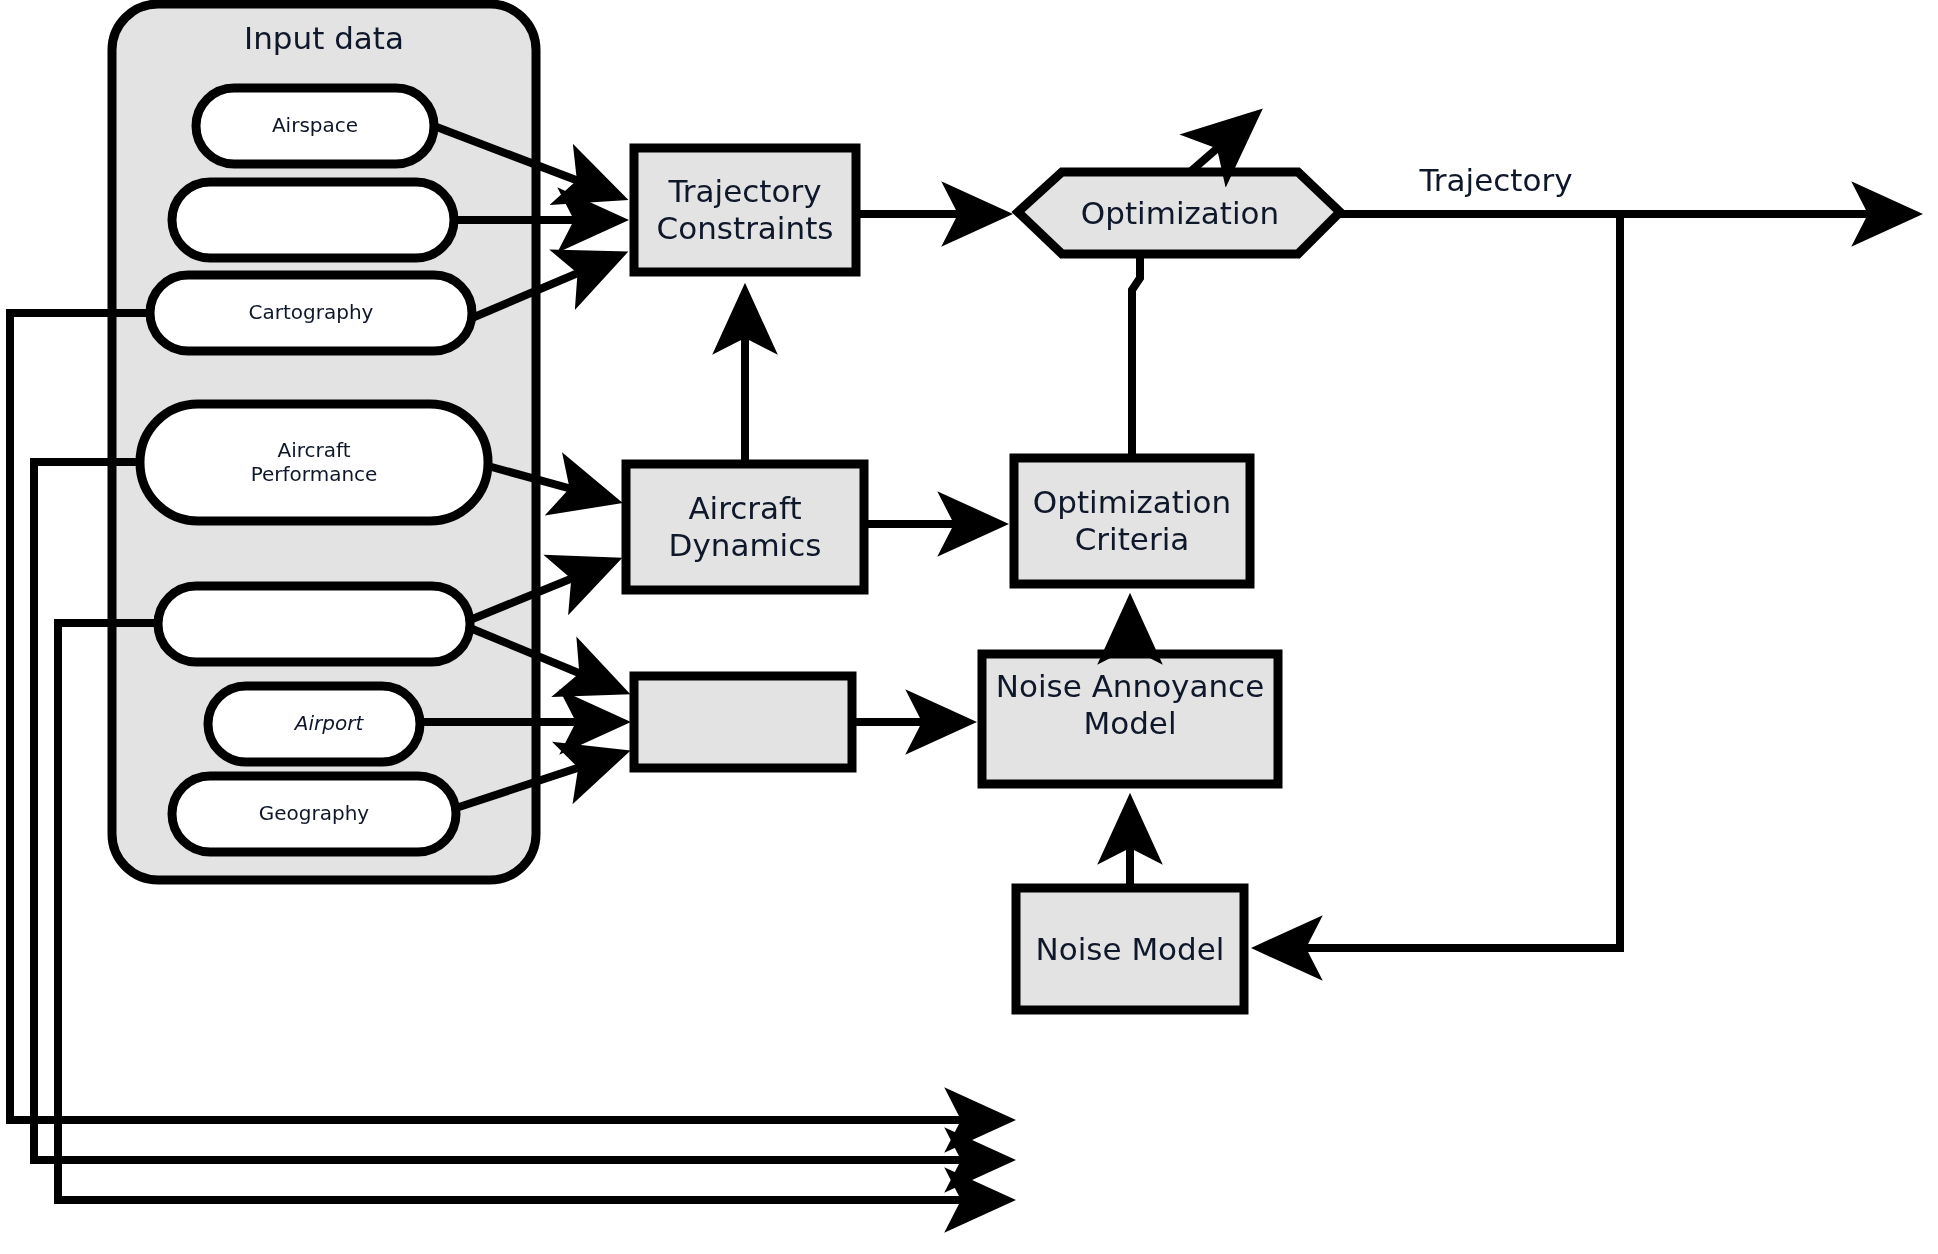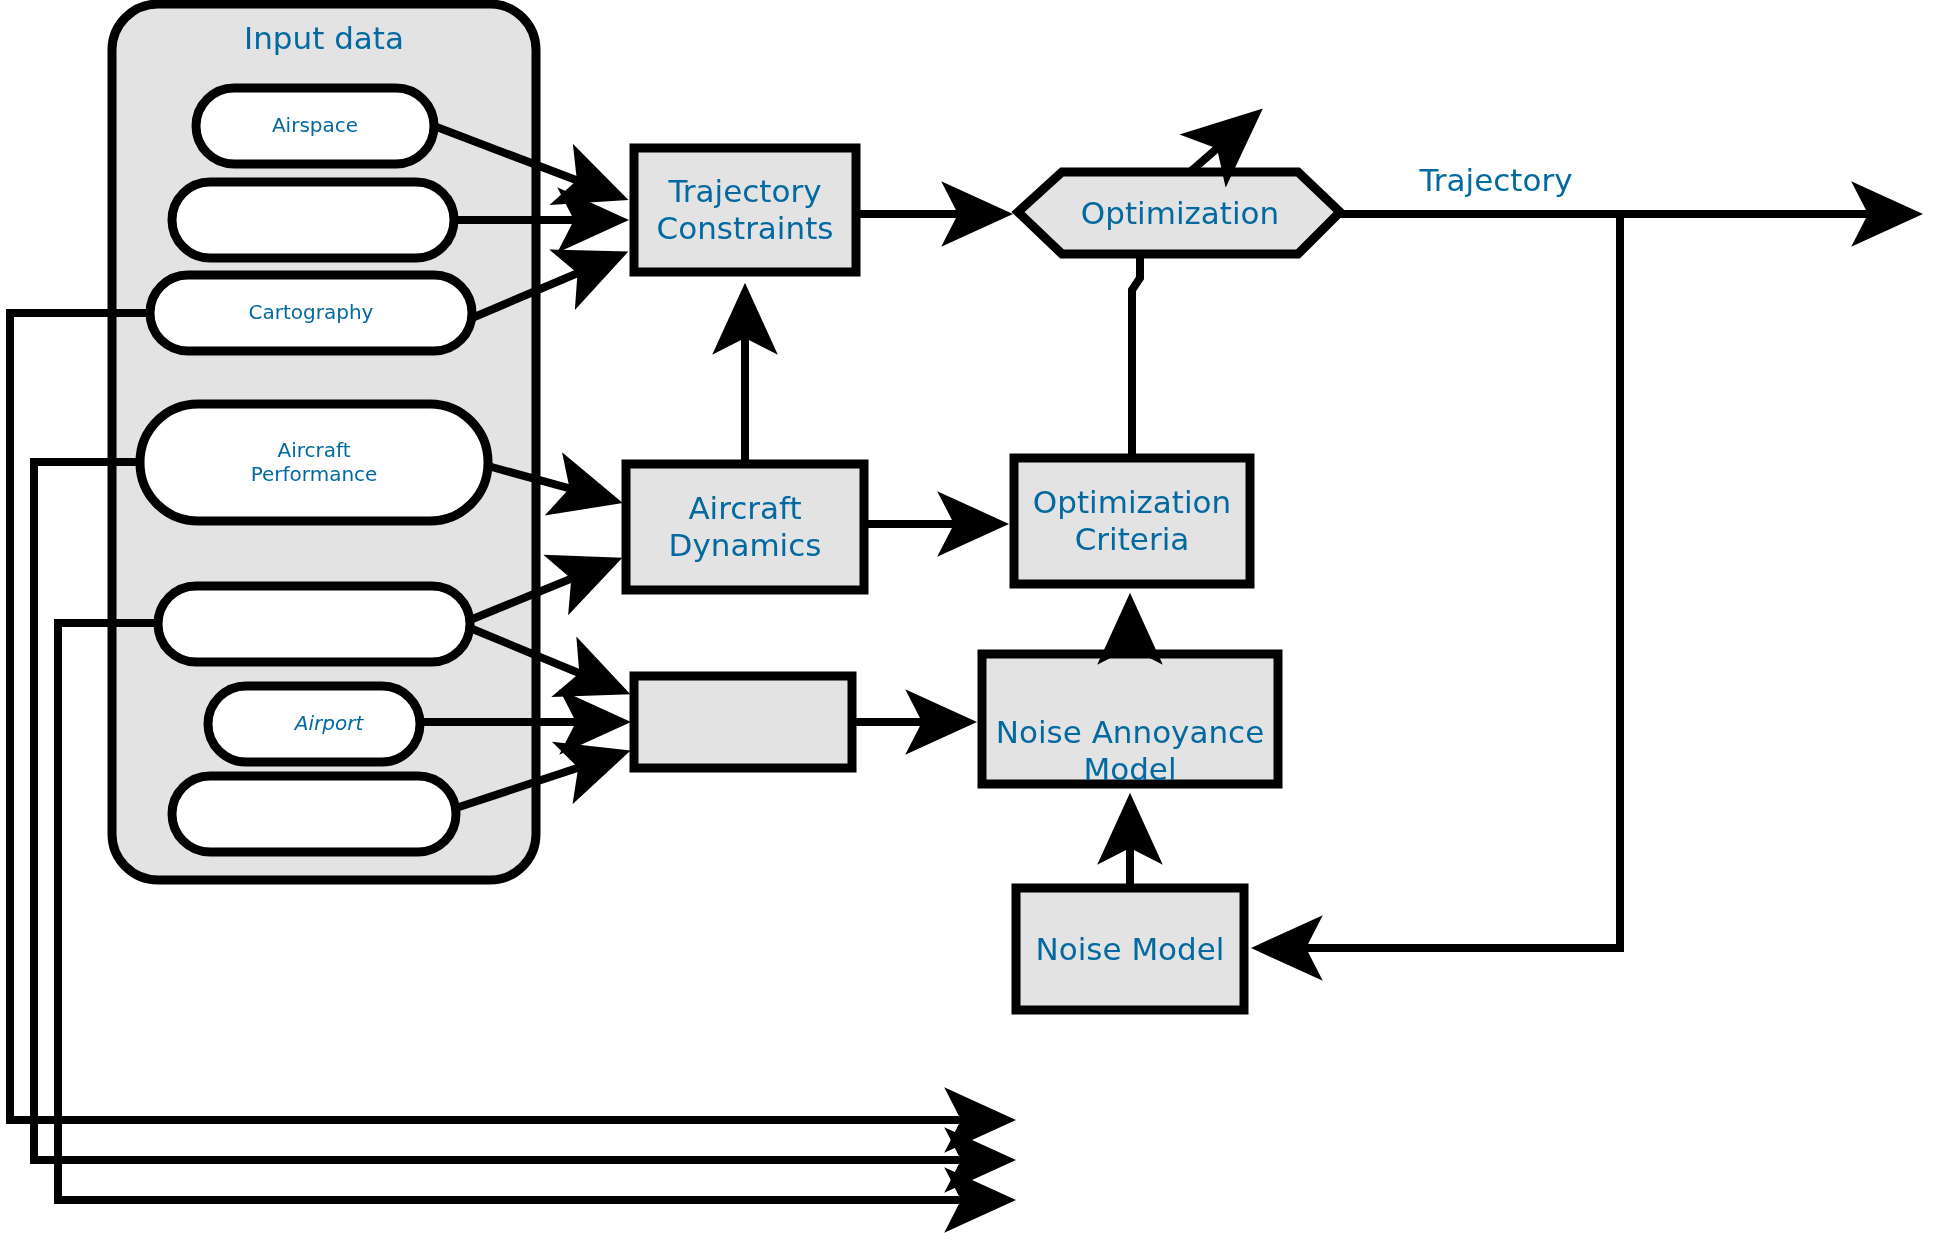--- a/index.html
+++ b/index.html
@@ -9,21 +9,21 @@
     background:#ffffff;
     font-family:"DejaVu Sans", sans-serif;
     overflow:hidden;
   }
   svg.layer{position:absolute;left:0;top:0;width:1938px;height:1254px;}
   .nodetext{
     position:absolute;
     display:flex;align-items:center;justify-content:center;
     text-align:center;
     font-family:"DejaVu Sans", sans-serif;
-    color:#0369a1;
+    color:#0f172a;
     line-height:1.18;
     pointer-events:none;
     white-space:pre-line;
   }
   .pill-label{font-size:20px;}
   .box-label{font-size:31px;}
   .group-label{font-size:31px;}
   .hex-label{font-size:31px;}
   .free-label{font-size:31px;}
 </style>
@@ -105,32 +105,33 @@
 
 
   <div class="nodetext pill-label" style="left:150px;top:275px;width:322px;height:76px;">Cartography</div>
 
   <div class="nodetext pill-label" style="left:140px;top:404px;width:348px;height:117px;">Aircraft
 Performance</div>
 
 
   <div class="nodetext pill-label" style="left:223px;top:686px;width:212px;height:76px;font-style:italic;">Airport</div>
 
+  <div class="nodetext pill-label" style="left:172px;top:776px;width:284px;height:76px;">Geography</div>
 
   <div class="nodetext box-label" style="left:634px;top:148px;width:222px;height:124px;">Trajectory
 Constraints</div>
 
   <div class="nodetext box-label" style="left:626px;top:464px;width:238px;height:126px;">Aircraft
 Dynamics</div>
 
 
   <div class="nodetext box-label" style="left:1014px;top:458px;width:236px;height:126px;">Optimization
 Criteria</div>
 
-  <div class="nodetext box-label" style="left:982px;top:686px;width:296px;height:130px;">Noise Annoyance
+  <div class="nodetext box-label" style="left:982px;top:640px;width:296px;height:130px;">Noise Annoyance
 Model</div>
 
   <div class="nodetext box-label" style="left:1016px;top:888px;width:228px;height:122px;text-align:center;">Noise Model</div>
 
   <div class="nodetext hex-label" style="left:1040px;top:172px;width:280px;height:82px;">Optimization</div>
 
   <div class="nodetext free-label" style="left:1346px;top:158px;width:300px;height:44px;">Trajectory</div>
 
 </div>
 

